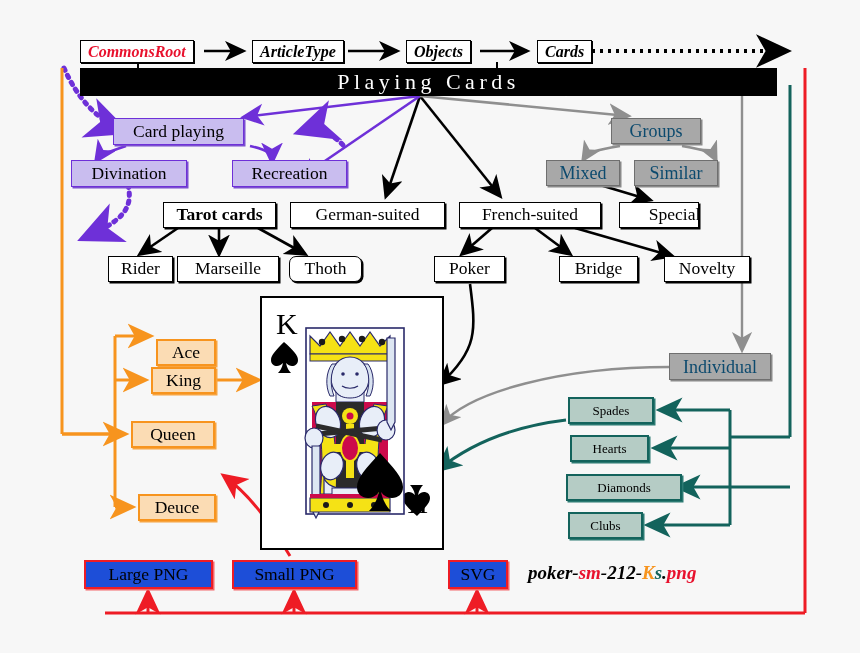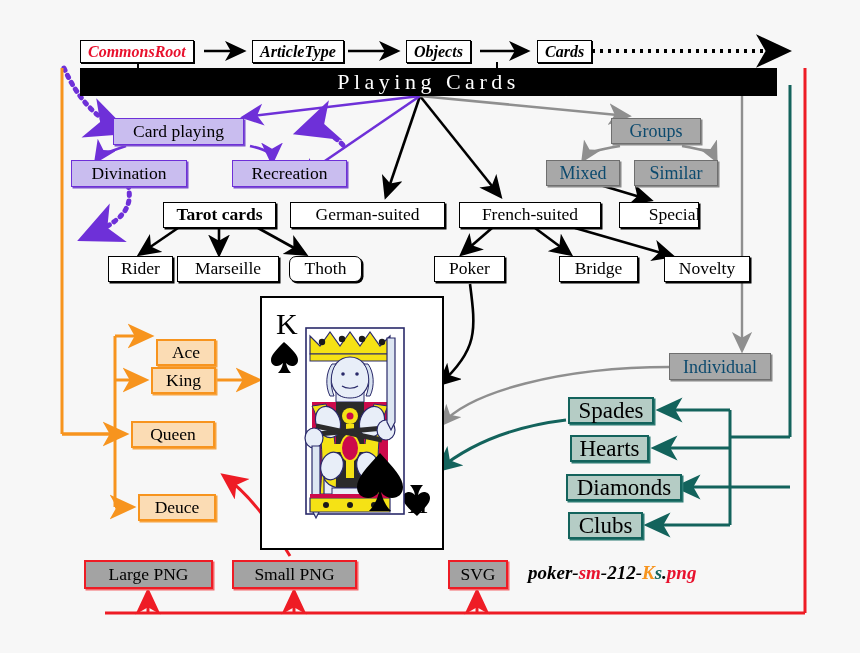--- a/index.html
+++ b/index.html
@@ -52,26 +52,26 @@
   }
   
   .obox{
     background:#fbdcb4;border:2px solid #f7941e;
     font-size:17.5px;color:#000;padding:0 5px;
     box-shadow:1.5px 1.5px 0 #f7a440;
   }
   
   .tbox{
     background:#b5ccc5;border:2px solid #13635c;
-    font-size:23px;color:#000;padding:0 5px;
+    font-size:13px;color:#000;padding:0 5px;
     box-shadow:1.5px 1.5px 0 #2b7a72;
   }
   
   .rbox{
-    background:#a3a3a3;border:2px solid #ee1c25;
+    background:#1d4ed8;border:2px solid #ee1c25;
     font-size:17.5px;color:#000;padding:0 0;
     box-shadow:1.5px 1.5px 0 #f4686c;
   }
   
   .fname{
     position:absolute;
     font-style:italic;font-weight:bold;font-size:19px;
     white-space:nowrap;
   }
   .fn-k{color:#000;}

